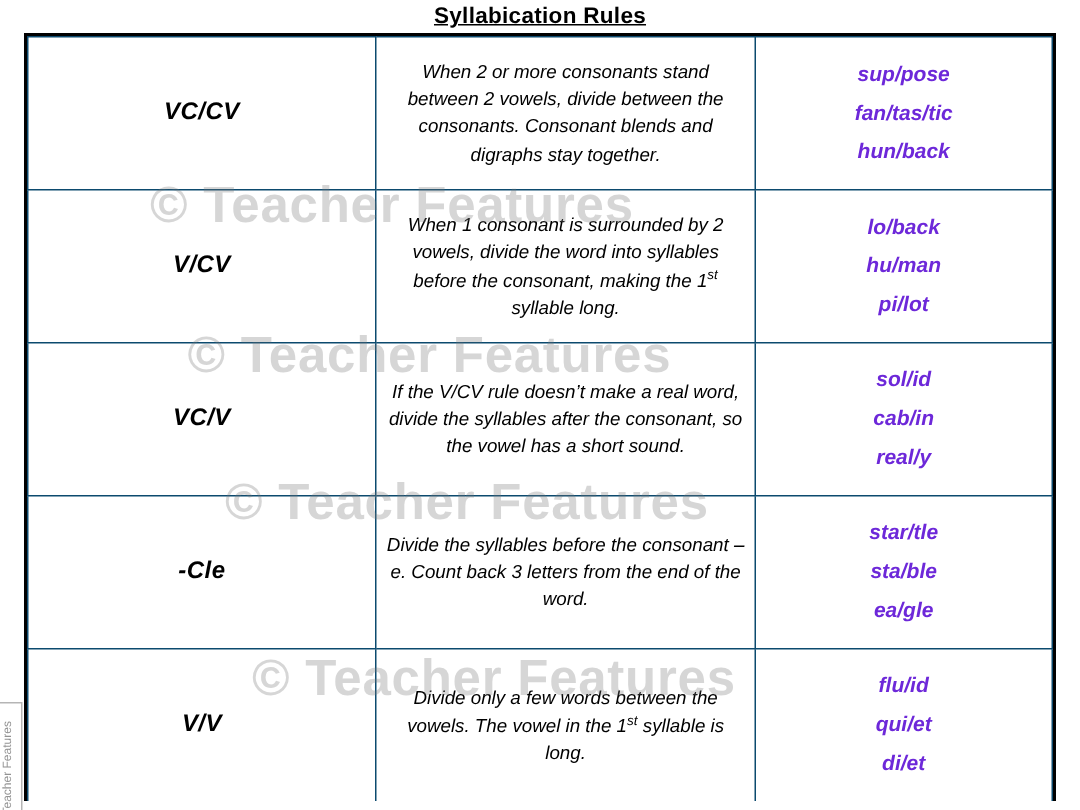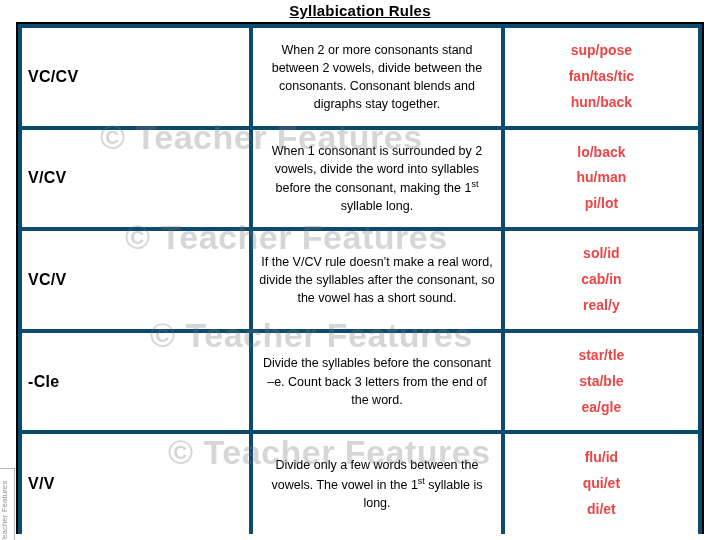--- a/index.html
+++ b/index.html
@@ -41,30 +41,32 @@
   table.rules {
     width: 100%;
     height: 100%;
     border-collapse: collapse;
     table-layout: fixed;
   }
   table.rules tr {
     height: 20%;
   }
   table.rules td {
-    border: 4px solid #0c4a6e;
+    border: 1px solid #0c4a6e;
     box-sizing: border-box;
     vertical-align: middle;
     padding: 2px 6px;
+    font-style: italic;
   }
   table.rules tr:last-child td {
     border-bottom: none;
   }
   .col-pattern {
     width: 34%;
+    text-align: center;
   }
   .col-desc {
     width: 37%;
     text-align: center;
   }
   .col-examples {
     width: 29%;
     text-align: center;
   }
   .pattern-text {
@@ -80,21 +82,21 @@
   }
   .desc-text sup {
     font-size: 9px;
     vertical-align: super;
     text-align: right;
   }
   .examples {
     font-size: 14px;
     font-weight: bold;
     line-height: 1.85;
-    color: #ef4444;
+    color: #6d28d9;
   }
   
   .wm-layer {
     position: absolute;
     inset: 0;
     pointer-events: none;
     overflow: hidden;
     margin-top: 38px;
   }
   .wm {

